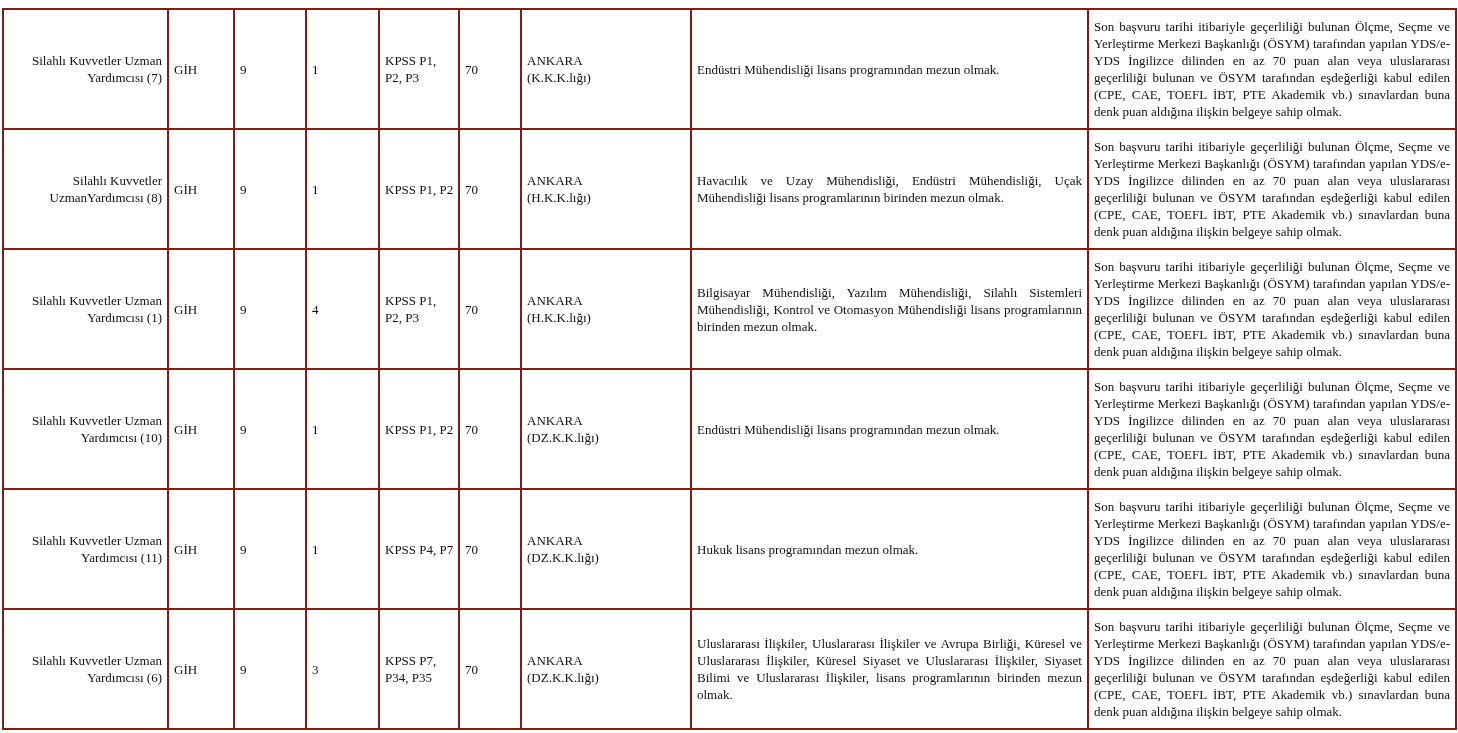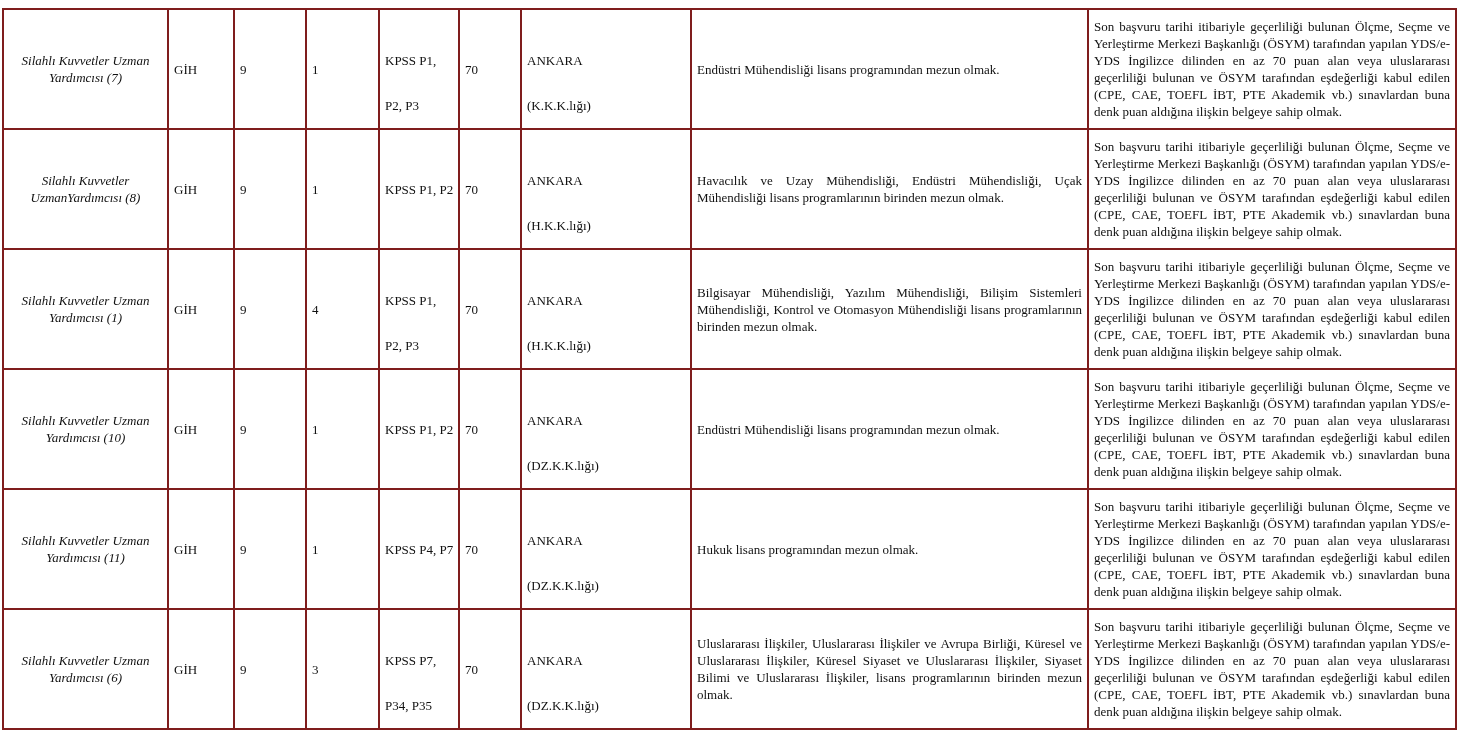--- a/index.html
+++ b/index.html
@@ -27,27 +27,26 @@
   table.jobs tr { height: 119px; }
   table.jobs td {
     border: 2px solid #7f1d1d;
     font-size: 13px;
     line-height: 17px;
     padding: 8px 5px;
     overflow: hidden;
     vertical-align: middle;
   }
   td.c-title {
-    text-align: center;
+    text-align: right;
     padding-left: 7px;
     padding-right: 6px;
-    font-style: italic;
   }
   td.c-mid { text-align: left; }
-  td.c-mid .line { white-space: nowrap; margin-top: 28px; }
+  td.c-mid .line { white-space: nowrap; }
   td.c-edu {
     text-align: justify;
     text-justify: inter-word;
     padding: 2px 8px;
   }
   td.c-lang {
     text-align: justify;
     text-justify: inter-word;
     vertical-align: top;
     padding: 1px 5px 0 5px;
@@ -114,21 +113,21 @@
         <td class="c-mid">4</td>
         <td class="c-mid">
           <div class="line">KPSS P1,</div>
           <div class="line">P2, P3</div>
         </td>
         <td class="c-mid">70</td>
         <td class="c-mid">
           <div class="line">ANKARA</div>
           <div class="line">(H.K.K.lığı)</div>
         </td>
-        <td class="c-edu">Bilgisayar Mühendisliği, Yazılım Mühendisliği, Bilişim Sistemleri Mühendisliği, Kontrol ve Otomasyon Mühendisliği lisans programlarının birinden mezun olmak.</td>
+        <td class="c-edu">Bilgisayar Mühendisliği, Yazılım Mühendisliği, Silahlı Sistemleri Mühendisliği, Kontrol ve Otomasyon Mühendisliği lisans programlarının birinden mezun olmak.</td>
         <td class="c-lang">Son başvuru tarihi itibariyle geçerliliği bulunan Ölçme, Seçme ve Yerleştirme Merkezi Başkanlığı (ÖSYM) tarafından yapılan YDS/e-YDS İngilizce dilinden en az 70 puan alan veya uluslararası geçerliliği bulunan ve ÖSYM tarafından eşdeğerliği kabul edilen (CPE, CAE, TOEFL İBT, PTE Akademik vb.) sınavlardan buna denk puan aldığına ilişkin belgeye sahip olmak.</td>
       </tr>
 
       <tr>
         <td class="c-title">Silahlı Kuvvetler Uzman Yardımcısı (10)</td>
         <td class="c-mid">GİH</td>
         <td class="c-mid">9</td>
         <td class="c-mid">1</td>
         <td class="c-mid">
           <div class="line">KPSS P1, P2</div>

